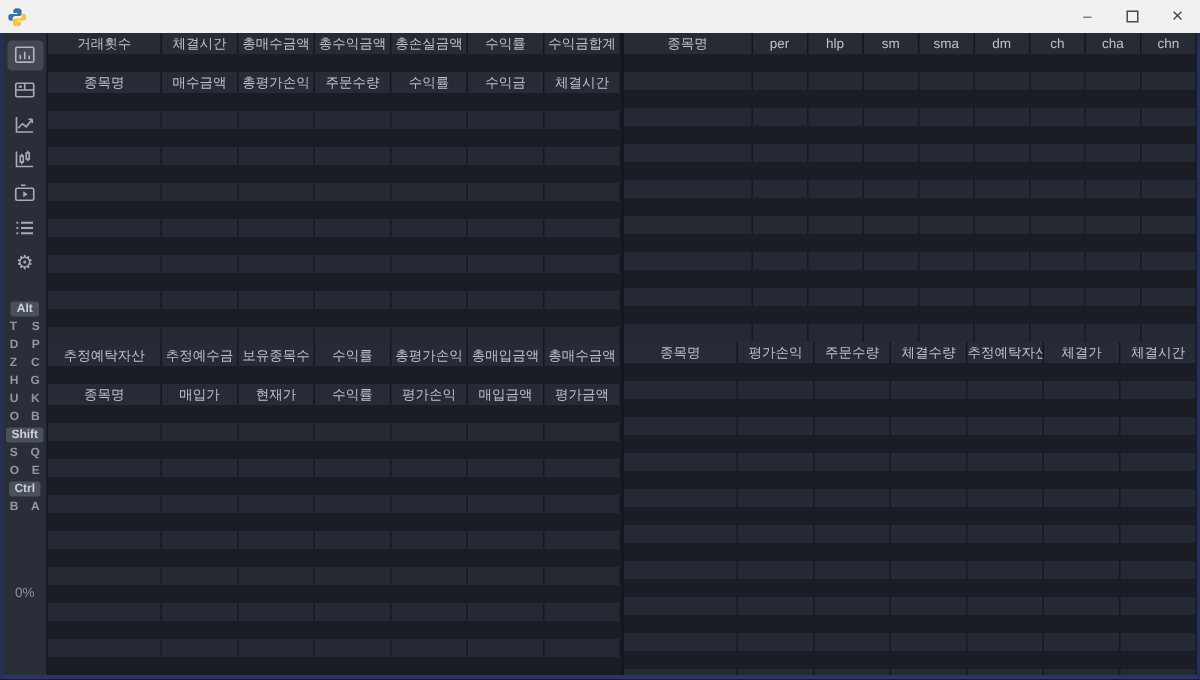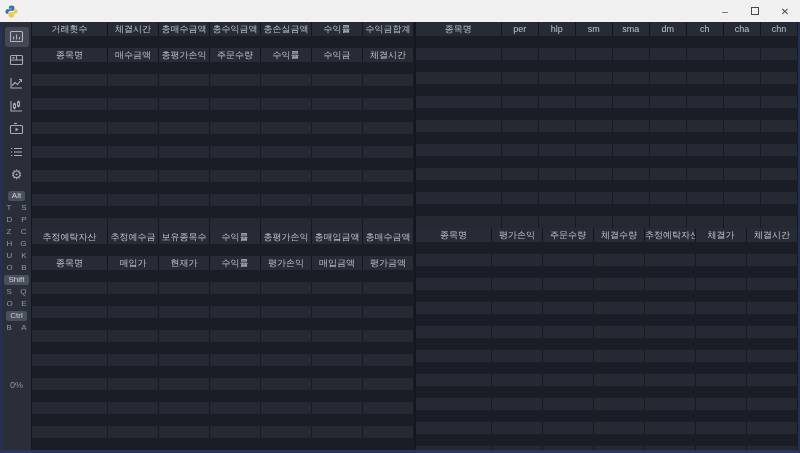--- a/index.html
+++ b/index.html
@@ -21,21 +21,21 @@
              border-bottom:3px solid #2a3563; background:#15171e; overflow:hidden; }
 
   
   .sidebar { width:29px; flex:0 0 29px; background:#2a2e38; display:flex; flex-direction:column;
              align-items:center; padding-top:3px; overflow:hidden; }
   .icon { width:24px; height:20px; margin:1.5px auto; display:flex; align-items:center;
           justify-content:center; border-radius:3px; }
   .icon.selected { background:#434854; }
   .icon svg { display:block; }
   .gear-glyph { font-size:13px; color:#a6abb5; line-height:13px; }
-  .hotkeys { margin-top:4px; width:26px; display:flex; flex-direction:column; align-items:center; }
+  .hotkeys { margin-top:14px; width:26px; display:flex; flex-direction:column; align-items:center;font-weight:bold; }
   .keycap { background:#4a505c; color:#cdd1d8; border-radius:2px; font-size:8px; line-height:10px;
             padding:0 4px; margin:1px 0; }
   .pair { width:20px; display:flex; justify-content:space-between; font-size:8px; color:#9298a3;
           line-height:12px; height:12px; }
   .progress { margin-top:46px; font-size:9px; color:#8d93a0; }
 
   
   .main { flex:1; display:flex; gap:2px; padding-left:1px; overflow:hidden; }
   .panel { flex:1; display:flex; flex-direction:column; overflow:hidden; }
   .tbl { overflow:hidden; flex:0 0 auto; }

